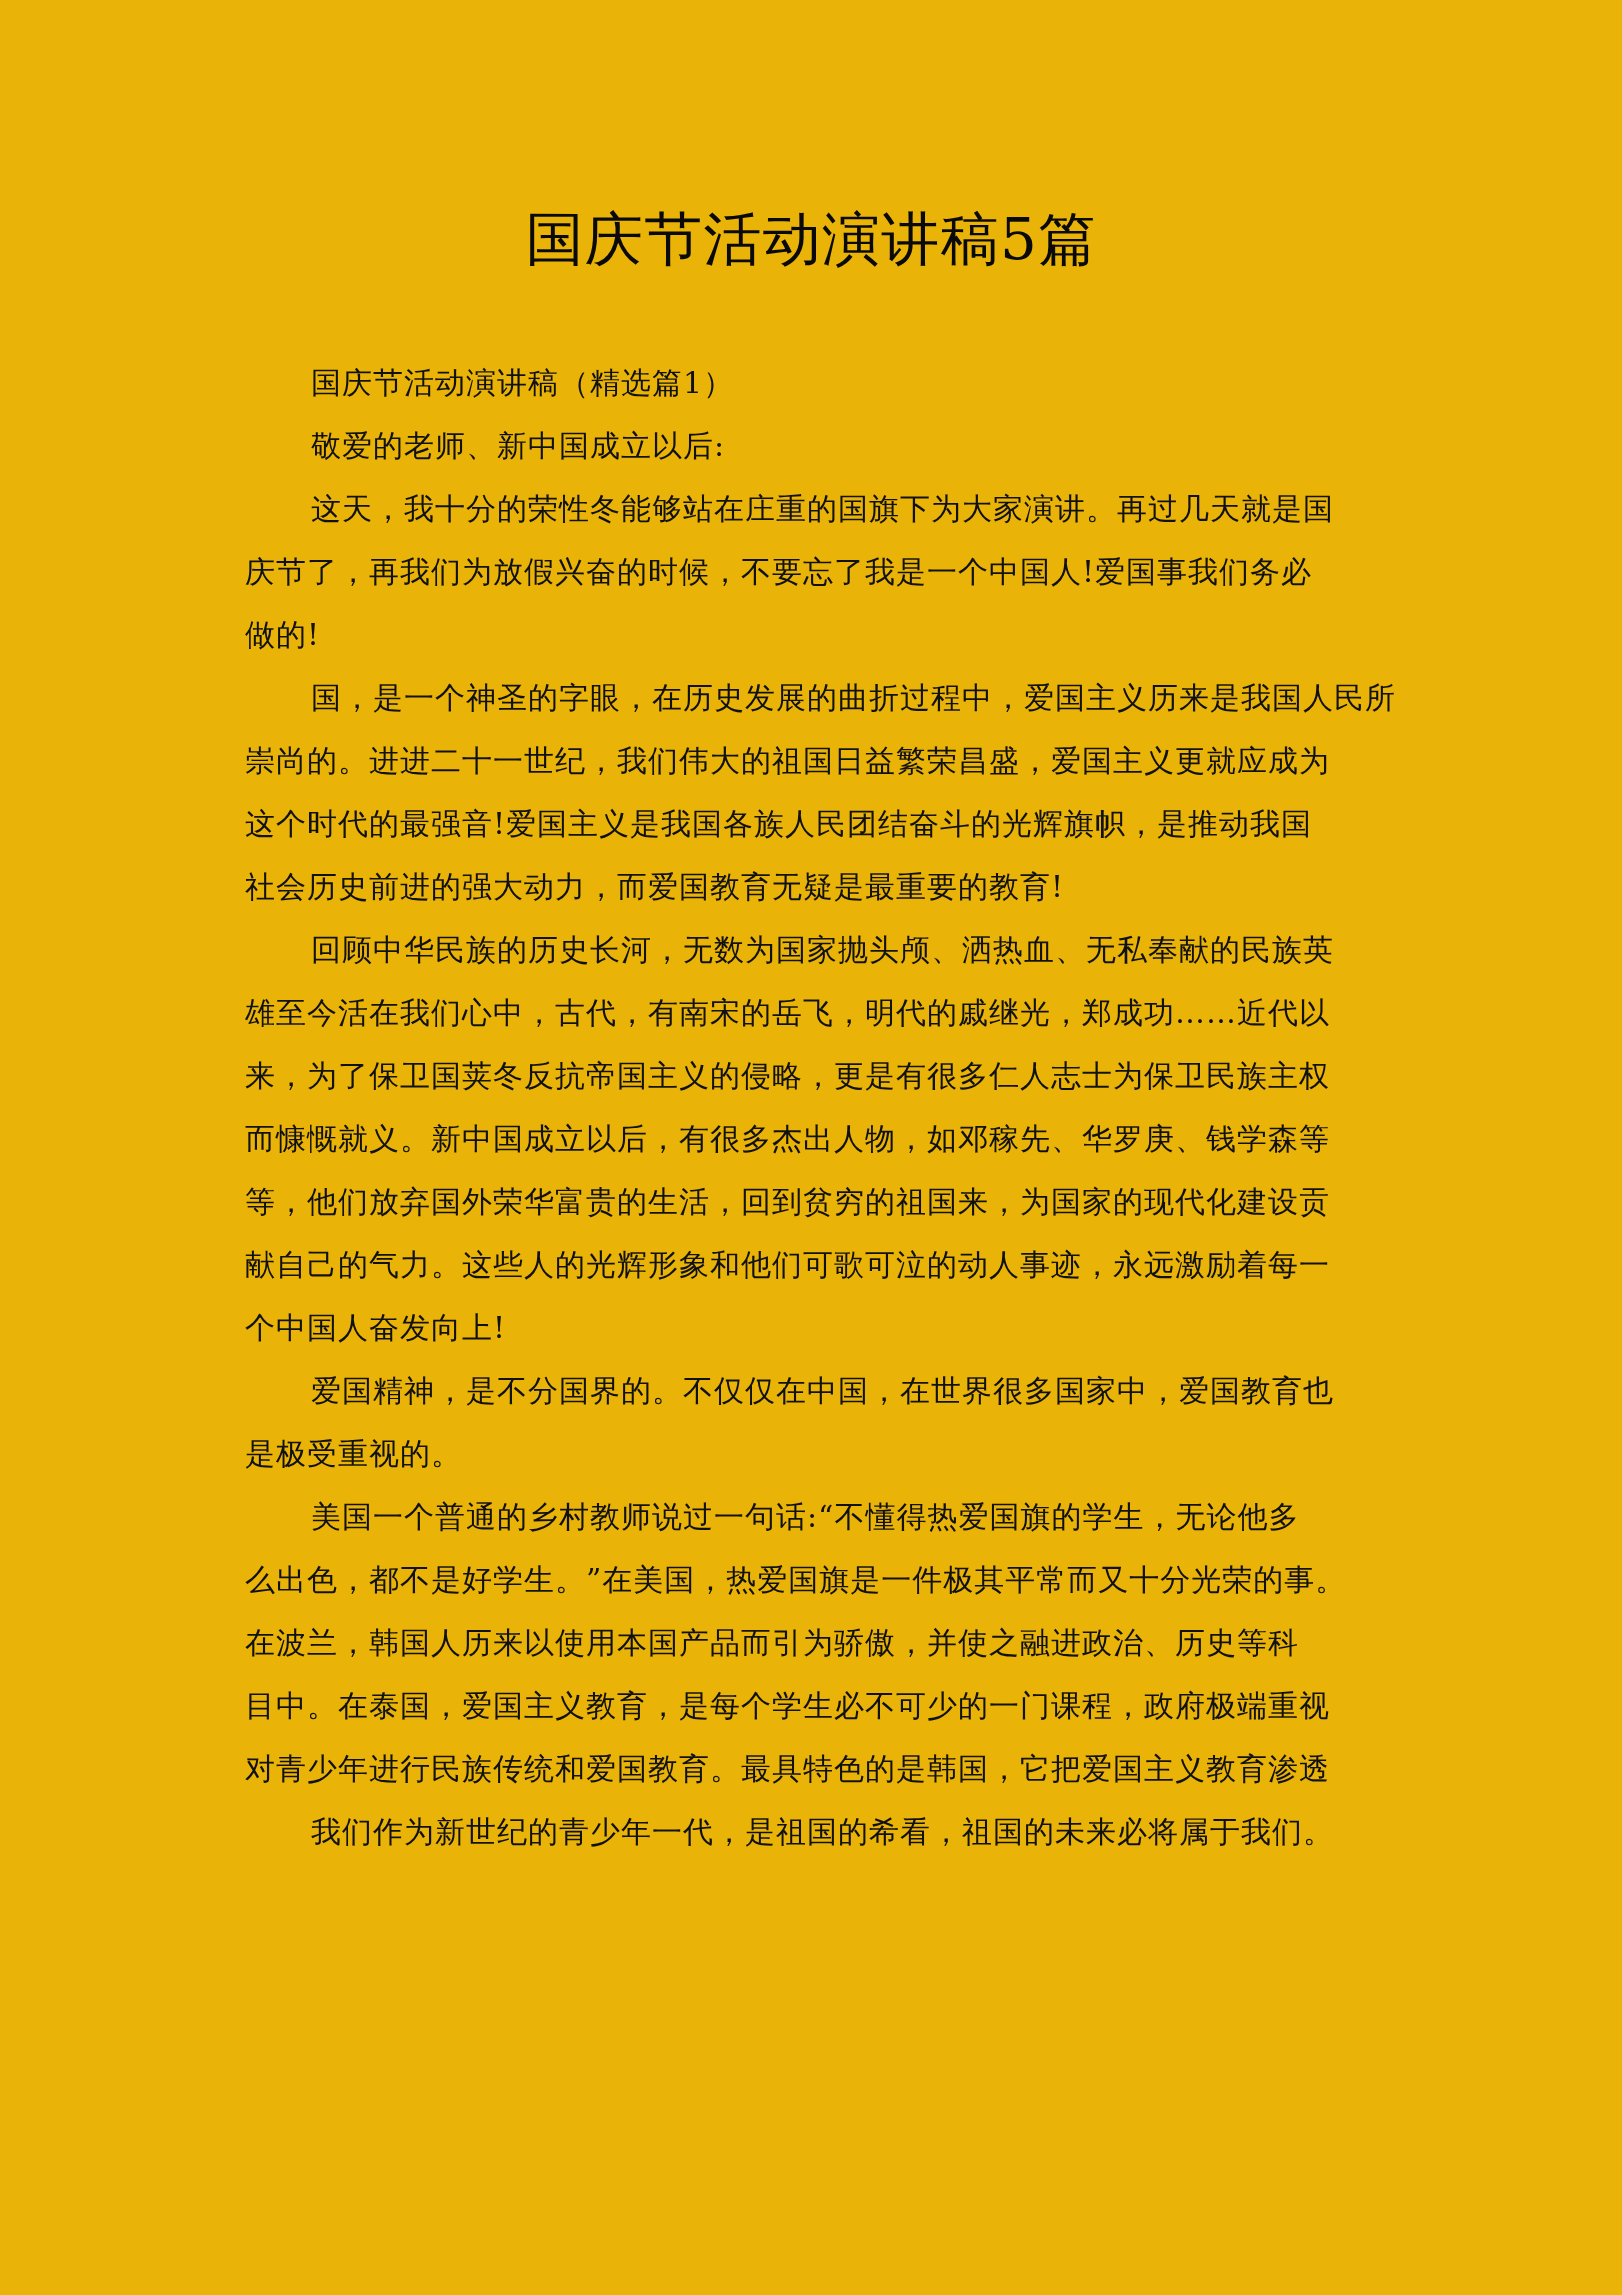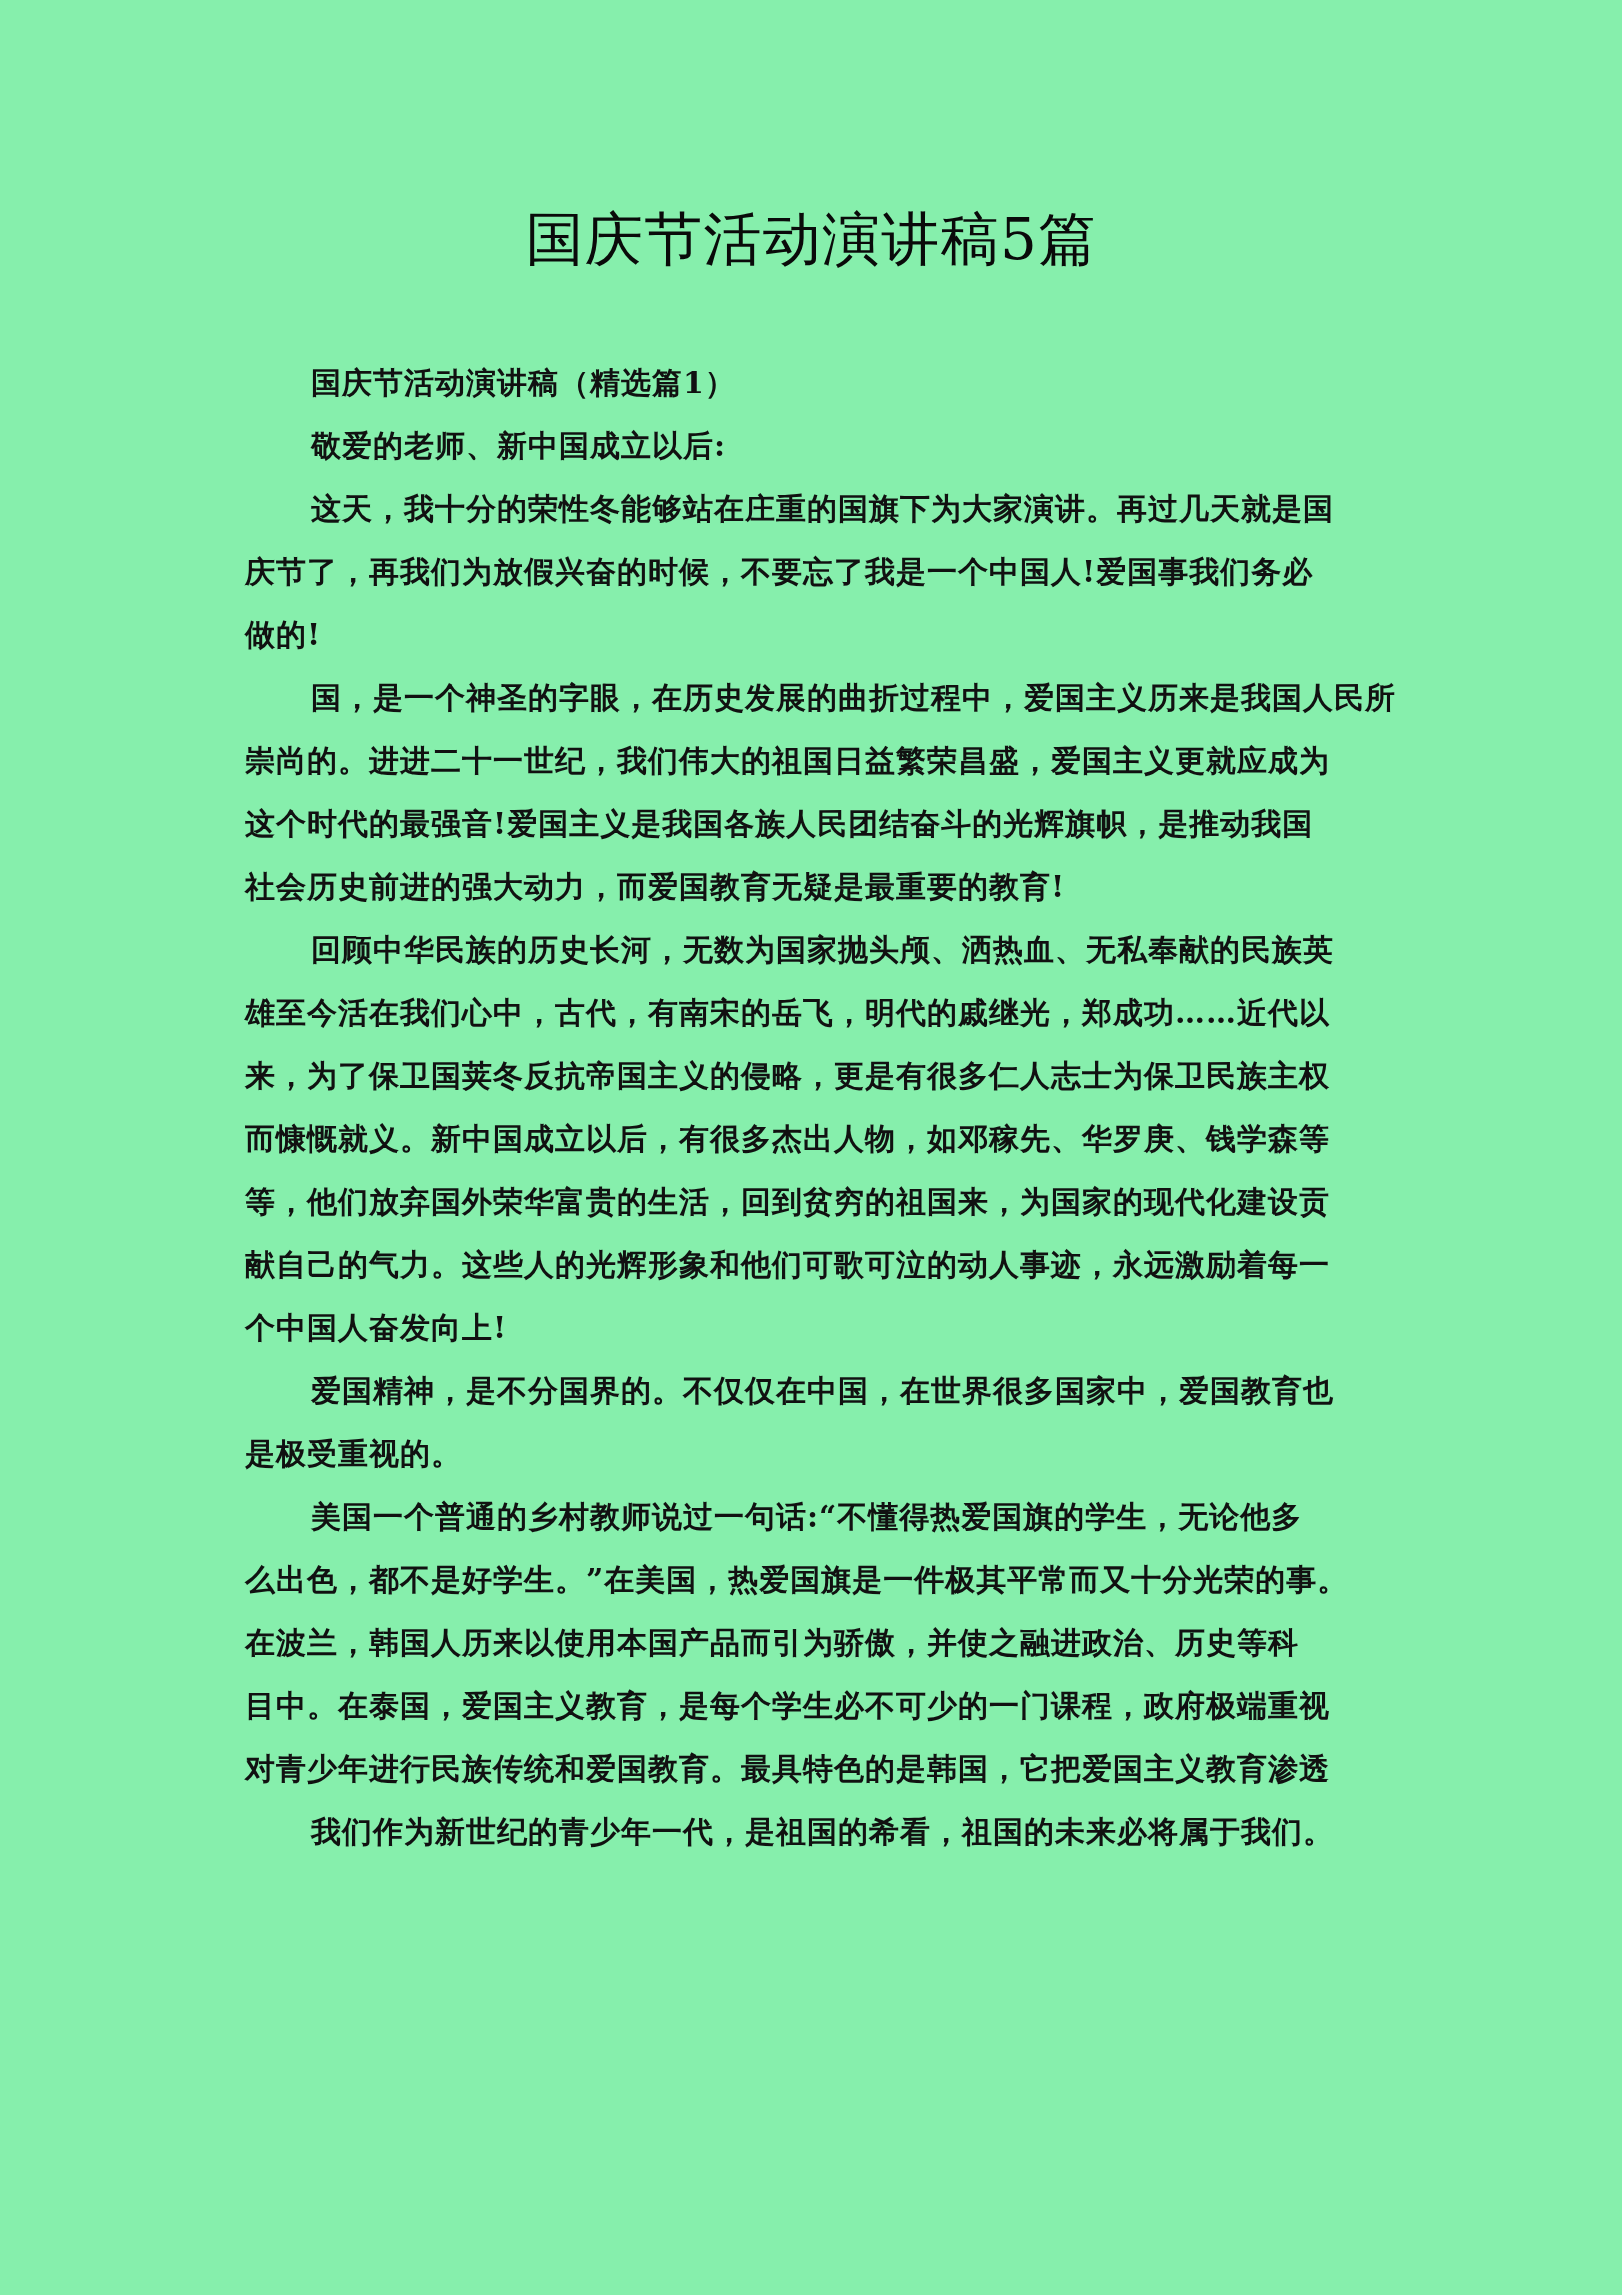--- a/index.html
+++ b/index.html
@@ -1,19 +1,19 @@
 <!DOCTYPE html>
 <html style="font-size:10.5px"><head>
 <meta charset="utf-8">
 <style>
   html, body { margin: 0; padding: 0; background: #ffffff; }
   body { width: 1623px; height: 2295px; position: relative; overflow: hidden; }
   .page {
     position: absolute; left: 0; top: 0; width: 1623px; height: 2295px;
-    background: #86efac;
+    background: #eab308;
     font-family: "DejaVu Serif", "Liberation Serif", serif;
     color: #111111;
   }
   .title {
     position: absolute; top: 200px; left: 0; width: 1623px;
     text-align: center; font-size: 58px; line-height: 79px;
     letter-spacing: 1.3px; color: #0a0a0a;
   }
   .body {
     position: absolute; left: 245px; top: 351px; width: 1142px;
@@ -73,17 +73,17 @@
     </p>
 
     <p class="para">
       <span class="line">我们作为新世纪的青少年一代，是祖国的希看，祖国的未来必将属于我们。</span>
     </p>
   </div>
 </div>
 
 <style>
   
-  .para .line { margin-left: -66px; font-weight: bold; }
+  .para .line { margin-left: -66px; }
   .para .line:first-child { margin-left: 0; }
   .para { text-indent: 0; padding-left: 66px; }
 </style>
 
 
 </body></html>

